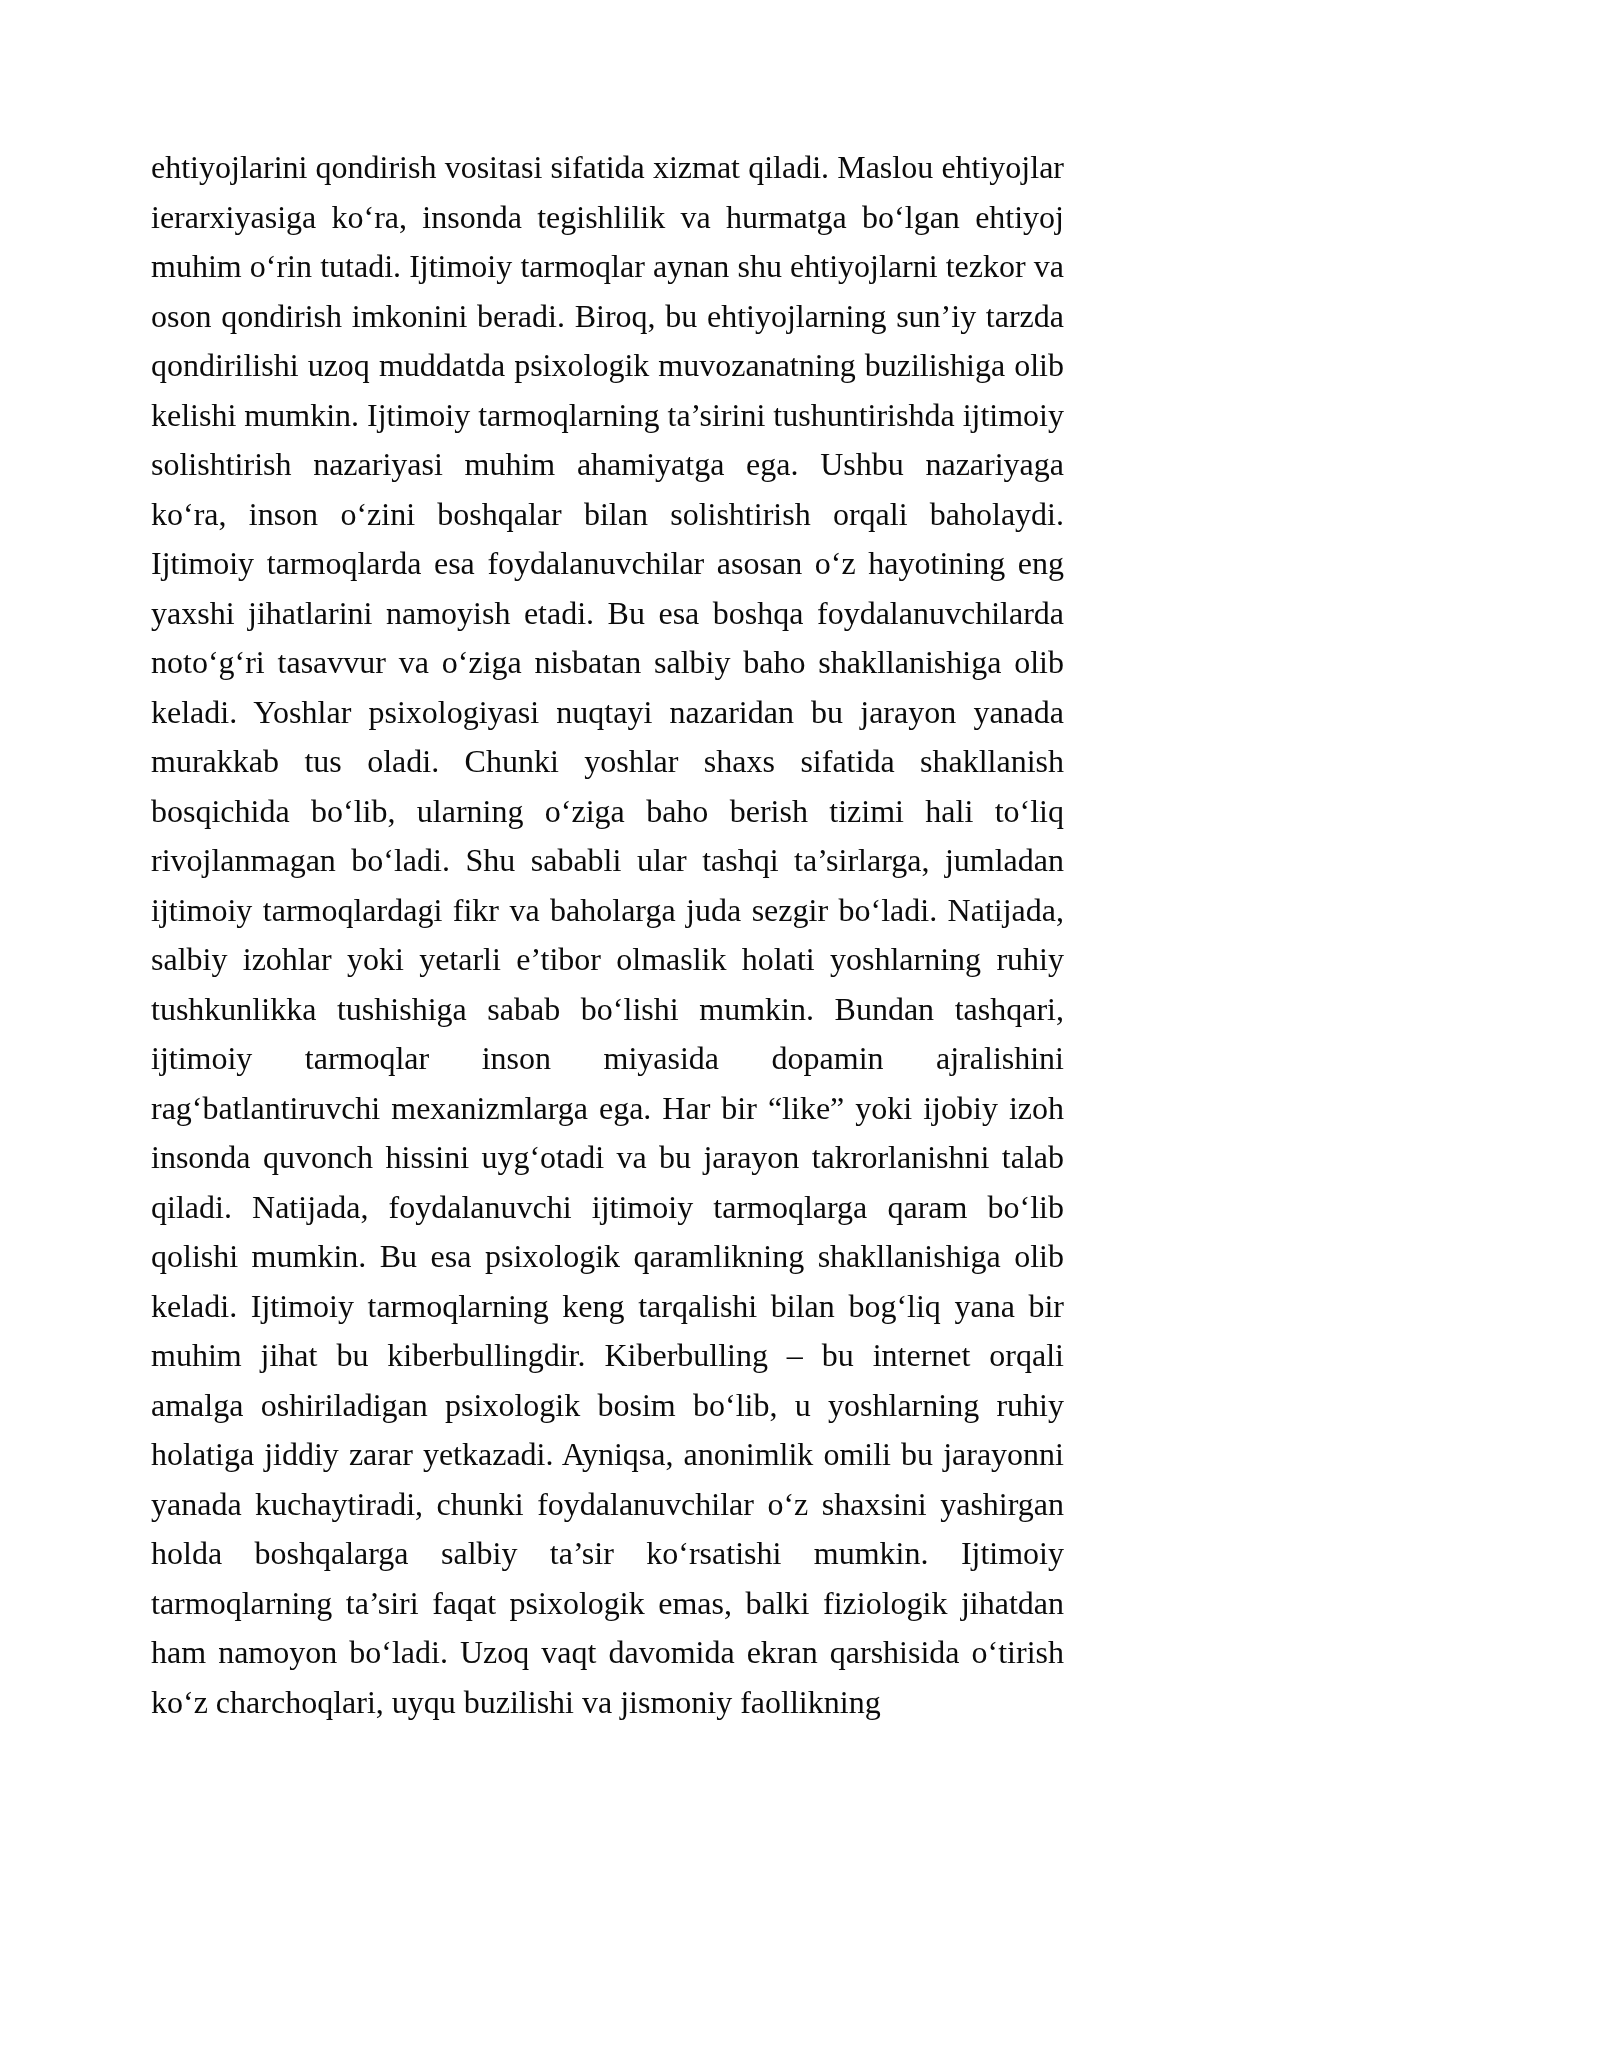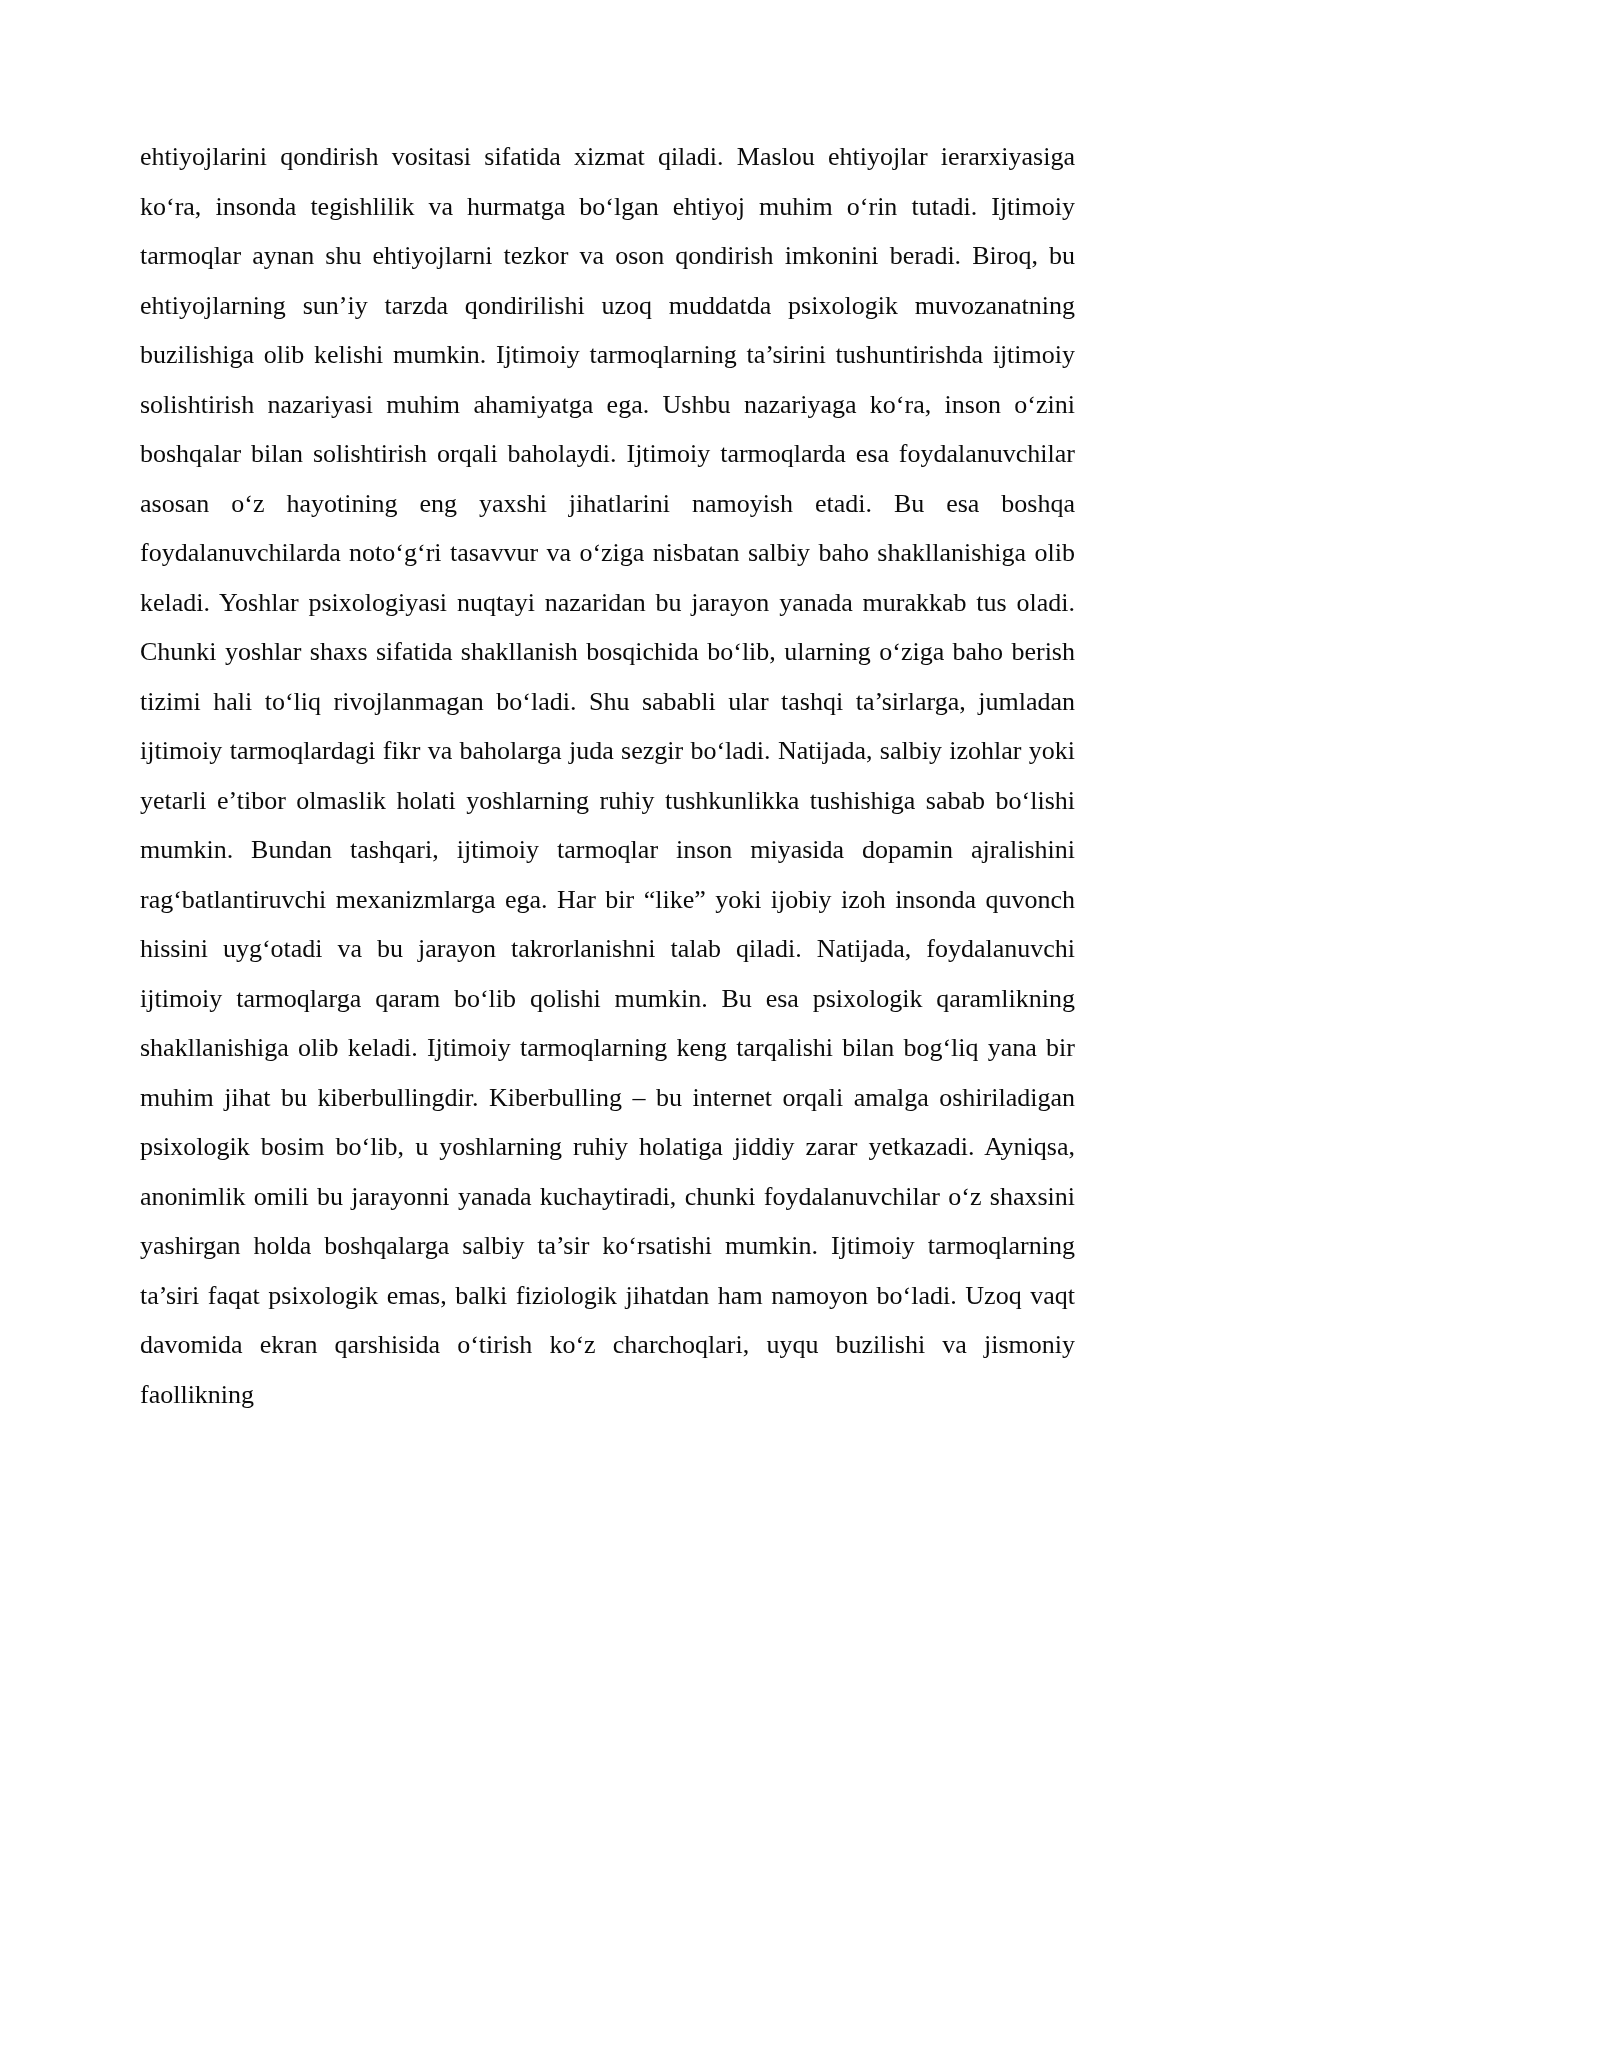--- a/index.html
+++ b/index.html
@@ -20,22 +20,22 @@
     background: #ffffff;
     box-sizing: border-box;
   }
   .text-column {
     position: absolute;
     left: 140px;
     top: 132px;
     width: 935px;
   }
   .body-paragraph {
-    margin: 0;
-    font-size: 26px;
+    margin: 11px;
+    font-size: 32px;
     line-height: 49.5px;
     text-align: justify;
     text-justify: inter-word;
     hyphens: none;
     color: #0b0b0b;
   }
   .body-paragraph:last-child {
     text-align: justify;
   }
 </style>

